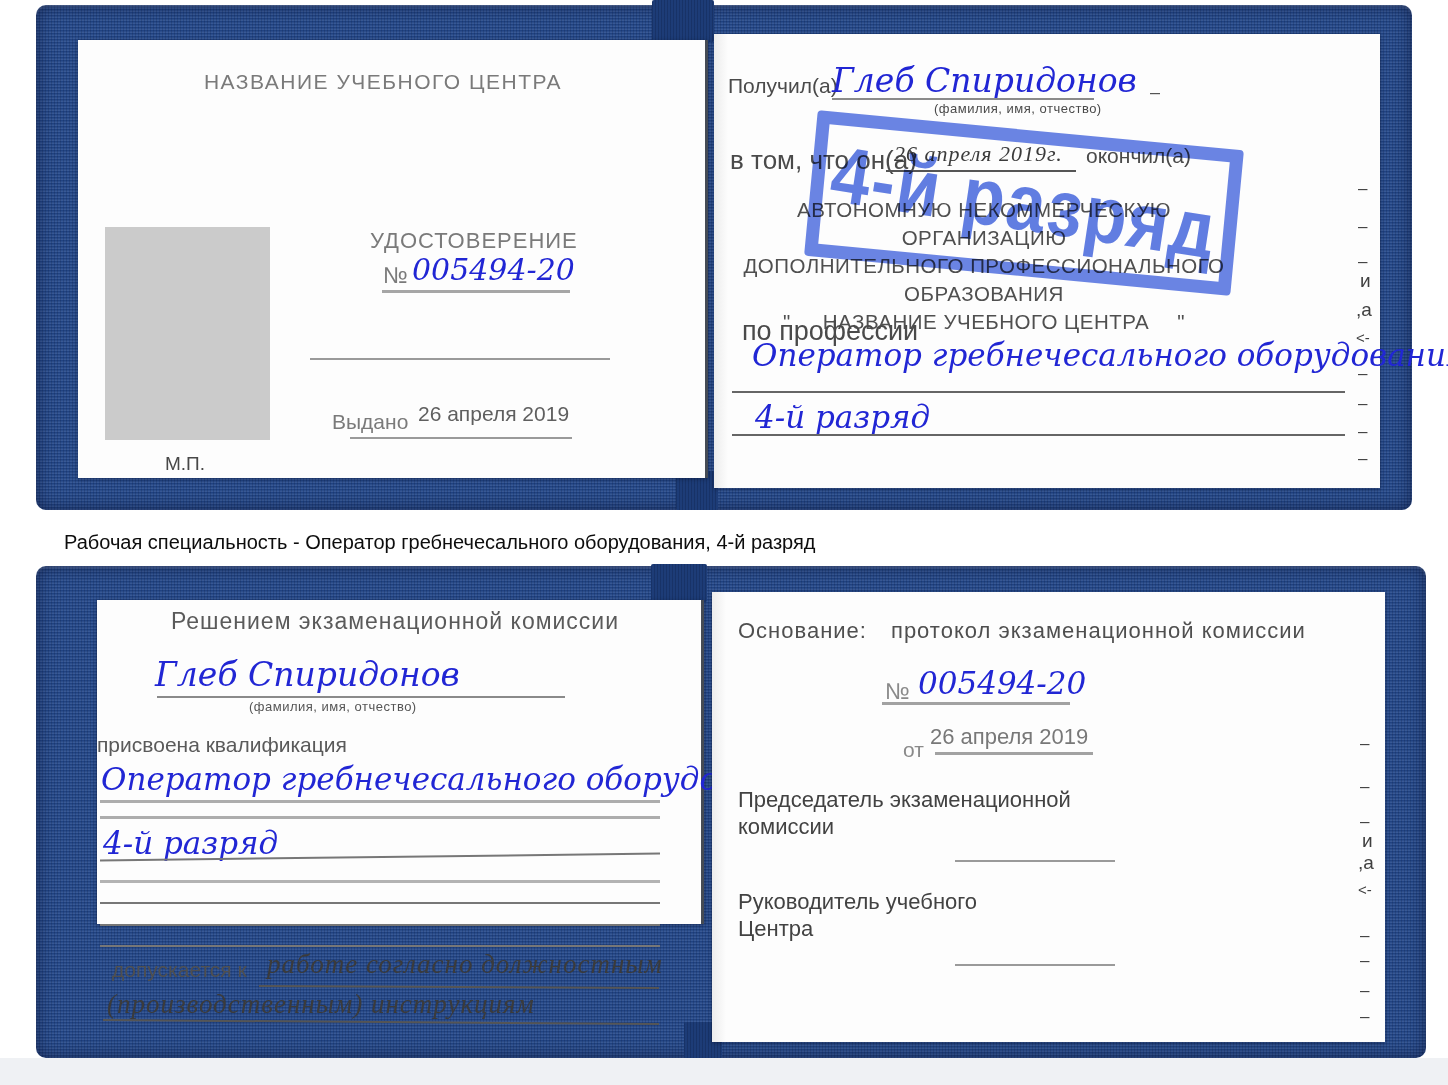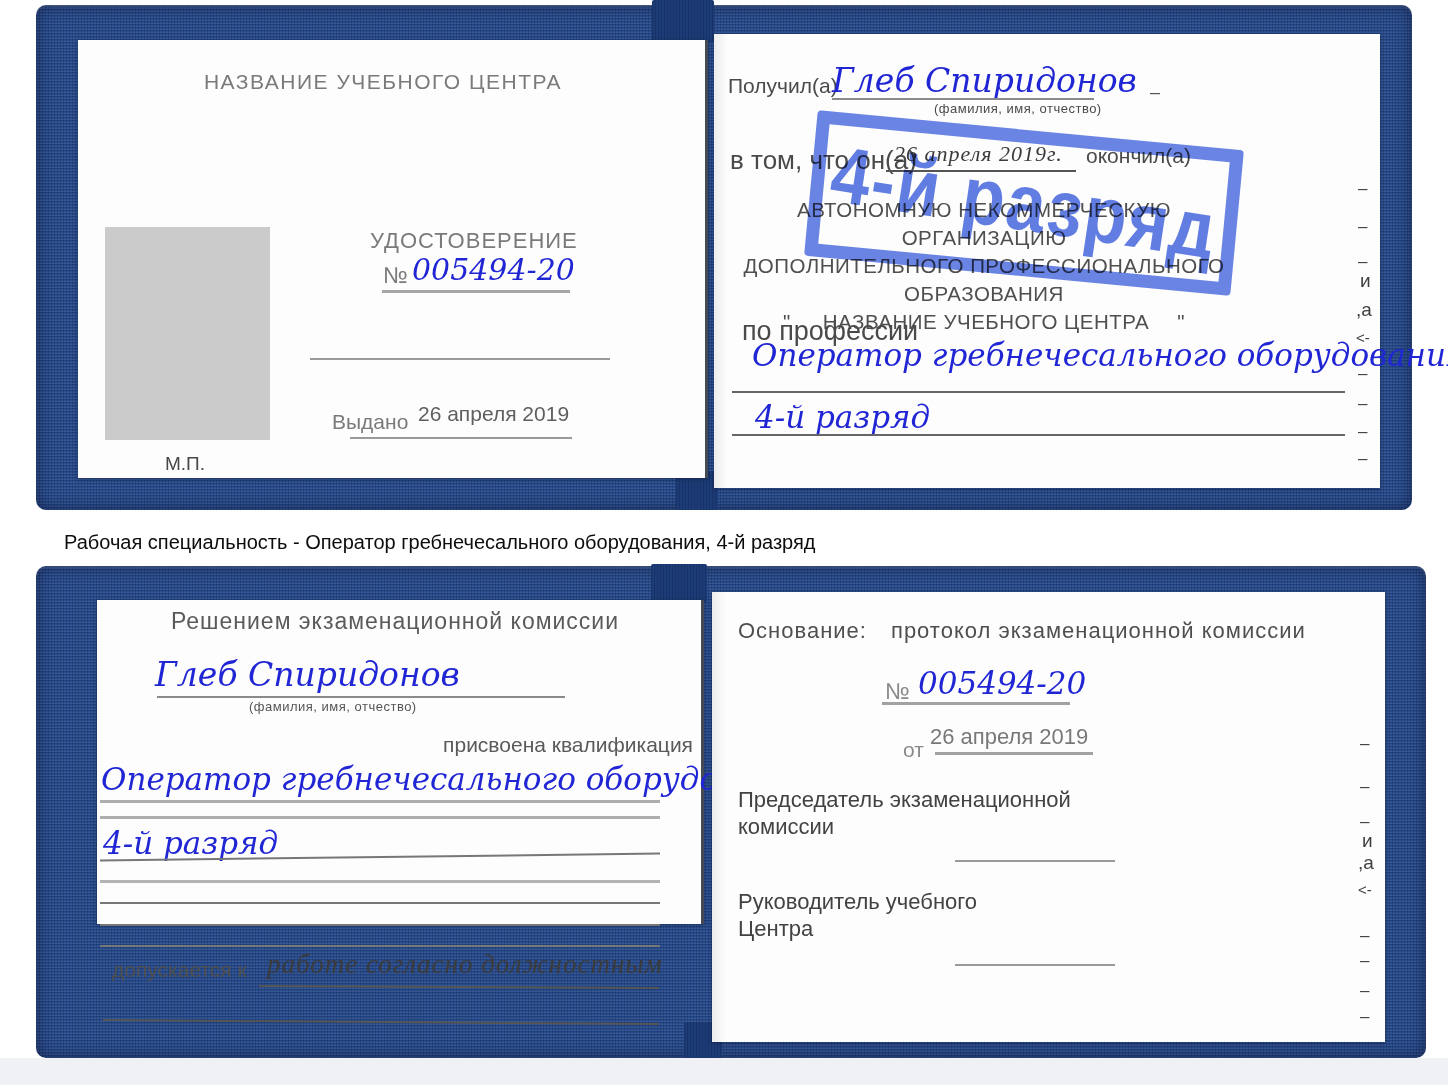--- a/index.html
+++ b/index.html
@@ -122,34 +122,35 @@
     <div class="cover"></div>
     <div class="tab" style="left:615px; top:-2px; width:56px; height:38px;"></div>
     <div class="tab" style="left:648px; top:456px; width:38px; height:36px;"></div>
 
     <div class="page fold-right" style="left:61px; top:34px; width:607px; height:324px;">
       <div class="t" style="left:0; width:596px; text-align:center; top:8px; font-size:23px; letter-spacing:1px; color:#5a5a5a;">Решением экзаменационной комиссии</div>
       <div class="hw" style="left:58px; top:58px; font-size:33px;">Глеб Спиридонов</div>
       <div class="ln" style="left:60px; top:96px; width:408px; height:2px; background:#8a8a8a;"></div>
       <div class="t" style="left:152px; top:100px; font-size:13px; color:#555; letter-spacing:.5px;">(фамилия, имя, отчество)</div>
 
-      <div class="t" style="left:0; width:596px; text-align:right; top:133px; font-size:21px; color:#5a5a5a;">присвоена квалификация</div>
+      <div class="t" style="left:0; width:596px; text-align:left; top:133px; font-size:21px; color:#5a5a5a;">присвоена квалификация</div>
       <div class="hw" style="left:4px; top:164px; font-size:31px;">Оператор гребнечесального оборудования,</div>
       <div class="ln" style="left:3px; top:200px; width:560px; height:3px; background:#adadad;"></div>
       <div class="ln" style="left:3px; top:216px; width:560px; height:3px; background:#adadad;"></div>
       <div class="hw" style="left:6px; top:228px; font-size:31px;">4-й разряд</div>
       <div class="ln" style="left:3px; top:256px; width:560px; height:2px; background:#777; transform:rotate(-.7deg);"></div>
       <div class="ln" style="left:3px; top:280px; width:560px; height:3px; background:#b3b3b3;"></div>
       <div class="ln" style="left:3px; top:302px; width:560px; height:2px; background:#777;"></div>
       <div class="ln" style="left:3px; top:324px; width:560px; height:2px; background:#777;"></div>
       <div class="ln" style="left:3px; top:345px; width:560px; height:2px; background:#777;"></div>
 
       <div class="t" style="left:15px; top:358px; font-size:21px; color:#4f4f4f;">допускается к</div>
       <div class="it" style="left:170px; top:350px; font-size:27px; letter-spacing:1px;">работе согласно должностным</div>
       <div class="ln" style="left:162px; top:386px; width:400px; height:2px; background:#555; transform:rotate(.3deg);"></div>
+      <div class="it" style="left:10px; top:390px; font-size:27px; letter-spacing:1px;">(производственным) инструкциям</div>
       <div class="ln" style="left:6px; top:421px; width:556px; height:2px; background:#555; transform:rotate(.4deg);"></div>
     </div>
 
     <div class="page shade-left" style="left:676px; top:26px; width:673px; height:450px;">
       <div class="t" style="left:26px; top:26px; font-size:22px; letter-spacing:1px; color:#4f4f4f;">
         <span>Основание:</span><span style="margin-left:24px;">протокол экзаменационной комиссии</span>
       </div>
       <div class="t" style="left:173px; top:86px; font-size:23px; color:#8a8a8a;">№</div>
       <div class="hw" style="left:206px; top:76px; font-size:31px;">005494-20</div>
       <div class="ln" style="left:170px; top:110px; width:188px; height:3px; background:#a2a2a2;"></div>

